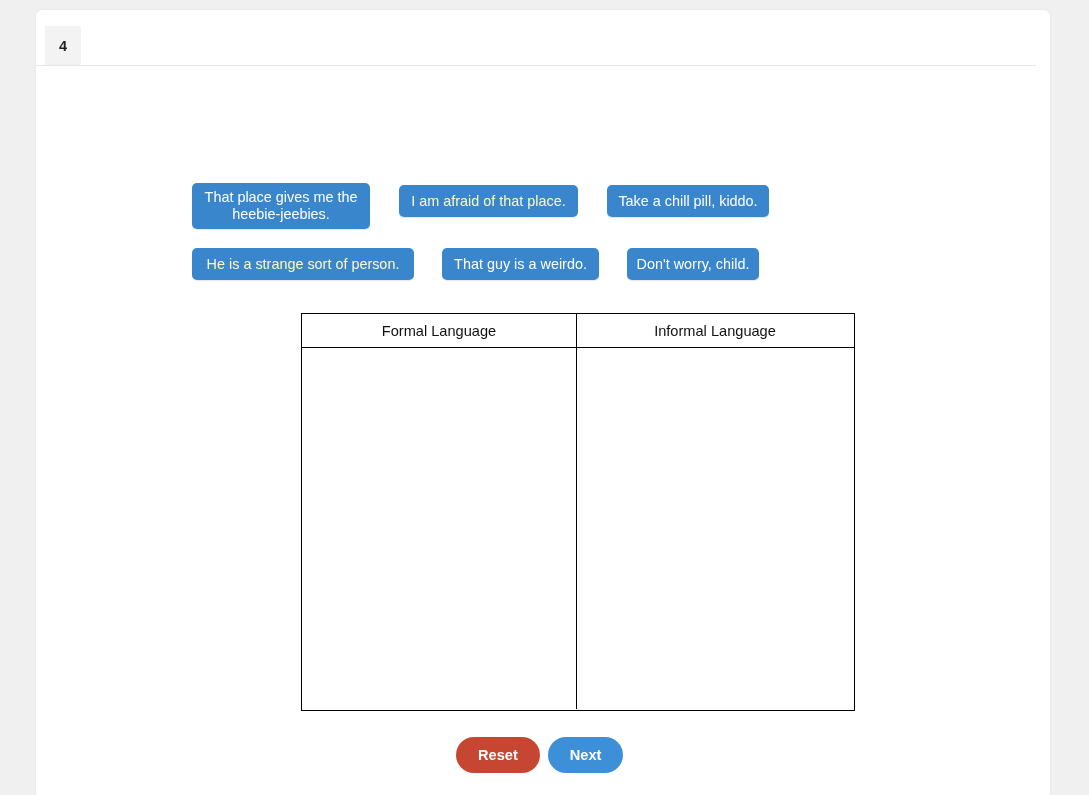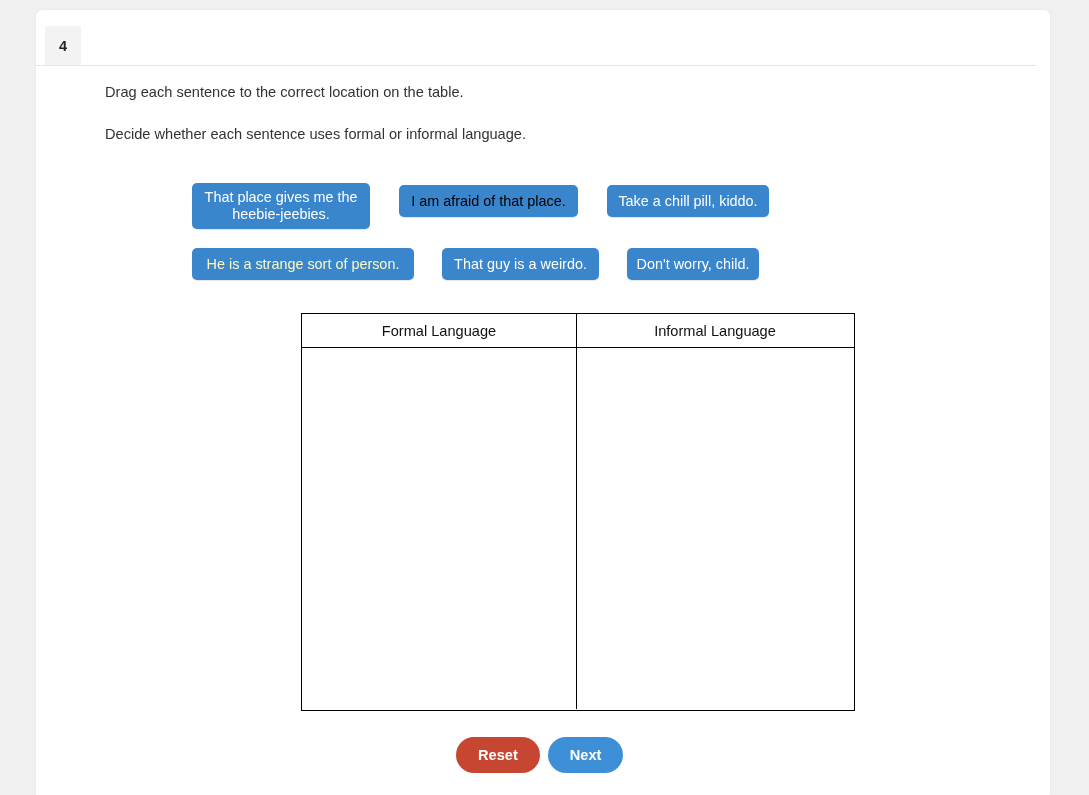--- a/index.html
+++ b/index.html
@@ -170,28 +170,24 @@
 </style>
 </head>
 <body style="background: rgb(240, 240, 240);">
 
 <div class="page-card">
 
   <div class="qnum-bar">
     <div class="qnum-tab">4</div>
   </div>
 
-  <div class="instructions">
-    <p class="instr-line">Drag each sentence to the correct location on the table.</p>
-    <p class="instr-line">Decide whether each sentence uses formal or informal language.</p>
-  </div>
 
   <div class="tiles-area">
     <div class="tile" style="left: 156px; top: 173px; width: 178px; height: 46px; background: rgb(58, 134, 205); color: rgb(255, 255, 255);">That place gives me the heebie-jeebies.</div>
-    <div class="tile" style="left: 363px; top: 175px; width: 179px; height: 32px; background: rgb(58, 134, 205); color: #000000;">I am afraid of that place.</div>
+    <div class="tile" style="left: 363px; top: 175px; width: 179px; height: 32px; background: rgb(58, 134, 205); color: #fef9c3;">I am afraid of that place.</div>
     <div class="tile" style="left: 571px; top: 175px; width: 162px; height: 32px; background: rgb(58, 134, 205); color: rgb(255, 255, 255);">Take a chill pill, kiddo.</div>
     <div class="tile" style="left: 156px; top: 238px; width: 222px; height: 32px; background: rgb(58, 134, 205); color: #fef9c3;">He is a strange sort of person.</div>
     <div class="tile" style="left: 406px; top: 238px; width: 157px; height: 32px; background: rgb(58, 134, 205); color: #ffffff;">That guy is a weirdo.</div>
     <div class="tile" style="left: 591px; top: 238px; width: 132px; height: 32px; background: rgb(58, 134, 205); color: rgb(255, 255, 255);">Don't worry, child.</div>
   </div>
 
   <div class="answer-table">
     <div class="at-header-row">
       <div class="at-col-left">
         <span class="at-header-label">Formal Language</span>

